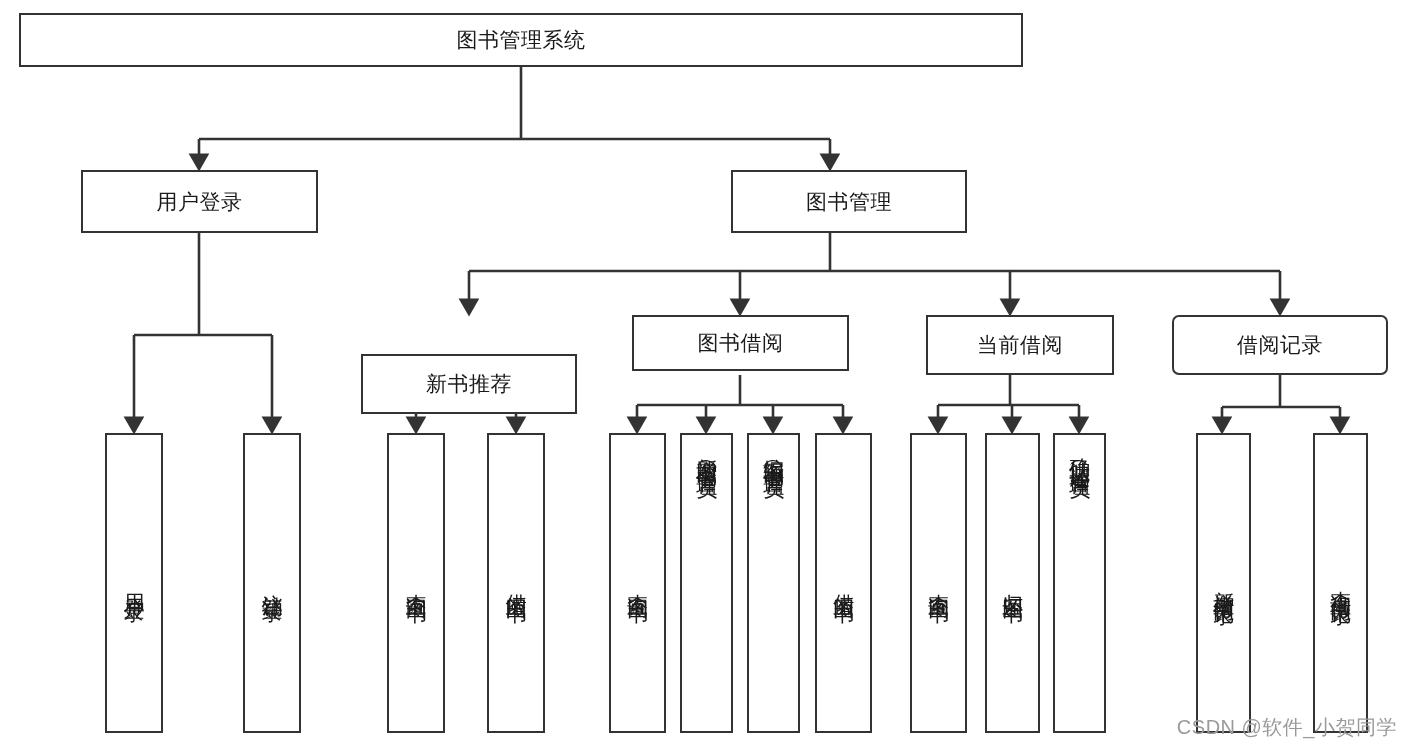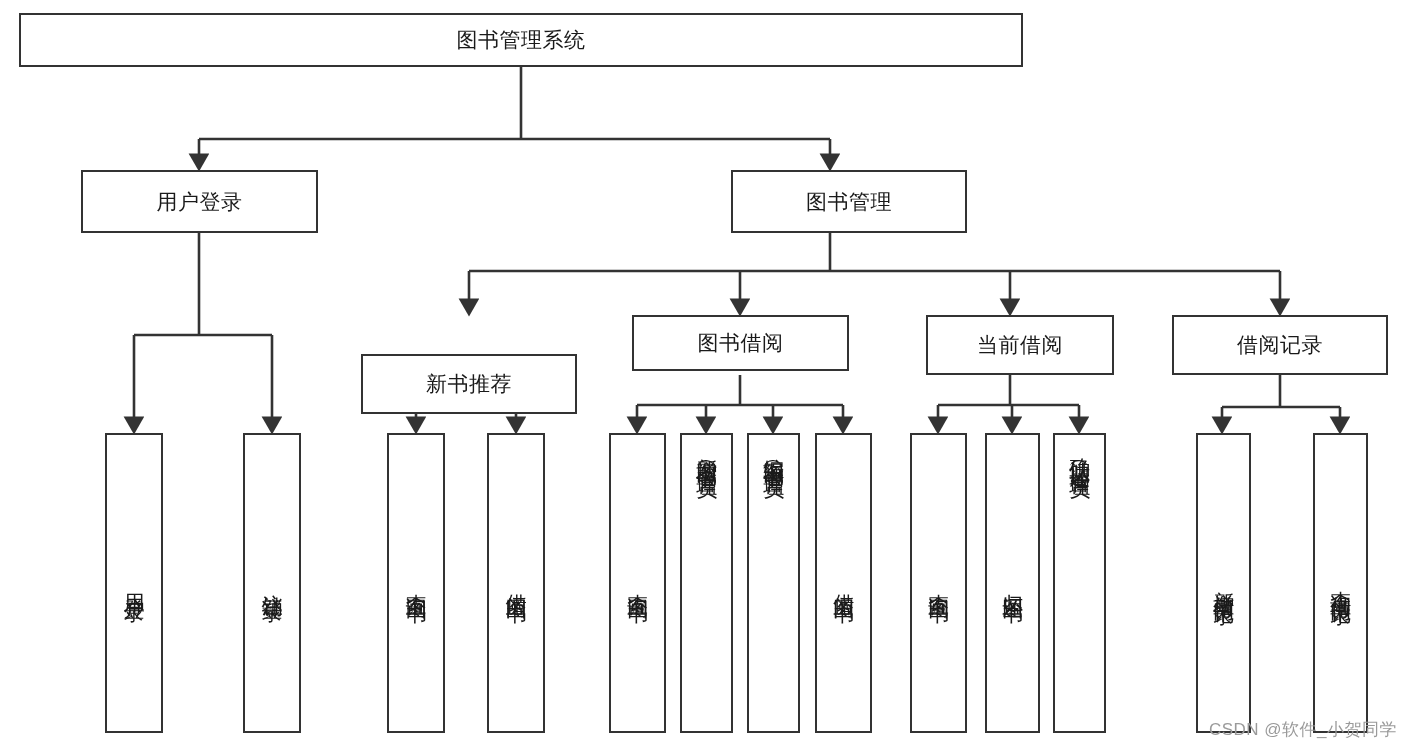--- a/index.html
+++ b/index.html
@@ -53,21 +53,21 @@
     align-items: center;
     justify-content: center;
   }
   .node-v-top {
     justify-content: flex-start;
   }
   .watermark {
     position: absolute;
     right: 8px;
     bottom: 6px;
-    font-size: 17px;
+    font-size: 20px;
     color: #9a9a9a;
     white-space: nowrap;
     letter-spacing: 0.5px;
   }
 </style>
 </head>
 <body>
 
 <div id="canvas">
 
@@ -121,21 +121,21 @@
     </g>
   </svg>
 
   <div id="nodes-layer">
       <div class="node node-h" style="left: 19px; top: 13px; width: 1004px; height: 54px;">图书管理系统</div>
       <div class="node node-h" style="left: 81px; top: 170px; width: 237px; height: 63px;">用户登录</div>
       <div class="node node-h" style="left: 731px; top: 170px; width: 236px; height: 63px;">图书管理</div>
       <div class="node node-h" style="left: 361px; top: 315px; width: 216px; height: 60px; margin-top: 39px;">新书推荐</div>
       <div class="node node-h" style="left: 632px; top: 315px; width: 217px; height: 56px;">图书借阅</div>
       <div class="node node-h" style="left: 902px; top: 315px; width: 188px; height: 60px; margin-left: 24px;">当前借阅</div>
-      <div class="node node-h" style="left: 1172px; top: 315px; width: 216px; height: 60px;">借阅记录</div>
+      <div class="node node-h" style="left: 1172px; top: 315px; width: 216px; height: 60px; border-radius: 7px;">借阅记录</div>
       <div class="node node-v" style="left: 105px; top: 433px; width: 58px; height: 300px;">用户登录</div>
       <div class="node node-v" style="left: 243px; top: 433px; width: 58px; height: 300px;">注销登录</div>
       <div class="node node-v" style="left: 387px; top: 433px; width: 58px; height: 300px;">查询图书</div>
       <div class="node node-v" style="left: 487px; top: 433px; width: 58px; height: 300px;">借阅图书</div>
       <div class="node node-v" style="left: 609px; top: 433px; width: 57px; height: 300px;">查询图书</div>
       <div class="node node-v node-v-top" style="left: 680px; top: 433px; width: 53px; height: 300px;">新增图书（管理员）</div>
       <div class="node node-v node-v-top" style="left: 747px; top: 433px; width: 53px; height: 300px;">编辑图书（管理员）</div>
       <div class="node node-v" style="left: 815px; top: 433px; width: 57px; height: 300px;">借阅图书</div>
       <div class="node node-v" style="left: 910px; top: 433px; width: 57px; height: 300px;">查询图书</div>
       <div class="node node-v" style="left: 985px; top: 433px; width: 55px; height: 300px;">归还图书</div>

